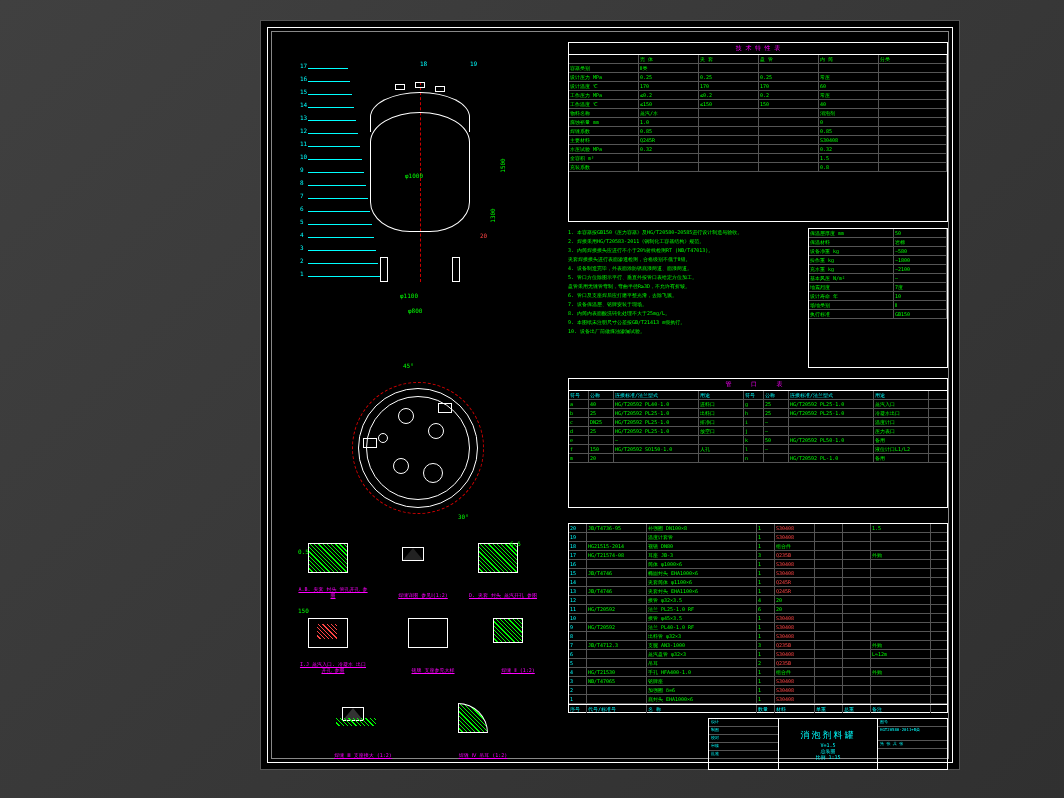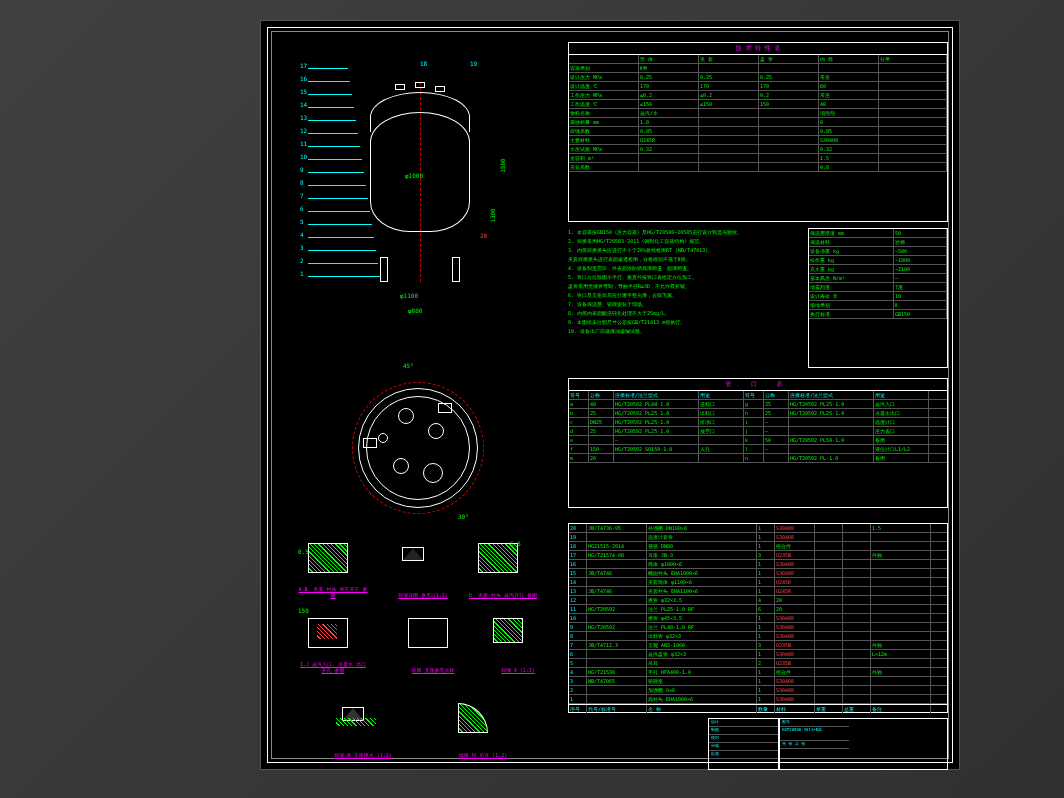--- a/index.html
+++ b/index.html
@@ -865,20 +865,26 @@
             </div>
             <div class="tb-left-row">
               <span style="width:24px">审核</span>
               <span></span>
             </div>
             <div class="tb-left-row">
               <span style="width:24px">批准</span>
               <span></span>
             </div>
           </div>
+        <div class="tb-center">
+          <div class="tb-title">消泡剂料罐</div>
+          <div class="tb-sub">V=1.5</div>
+          <div class="tb-sub">总装图</div>
+          <div class="tb-sub">比例 1:15</div>
+        </div>
         <div class="tb-right" id="tb-right">
           <div class="tb-left-row">
             <span>图号</span>
           </div>
           <div class="tb-left-row" style="height:14px">HGT20580-2011+B类</div>
           <div class="tb-left-row">第 张 共 张</div>
         </div>
       </div>
 
     </div>

